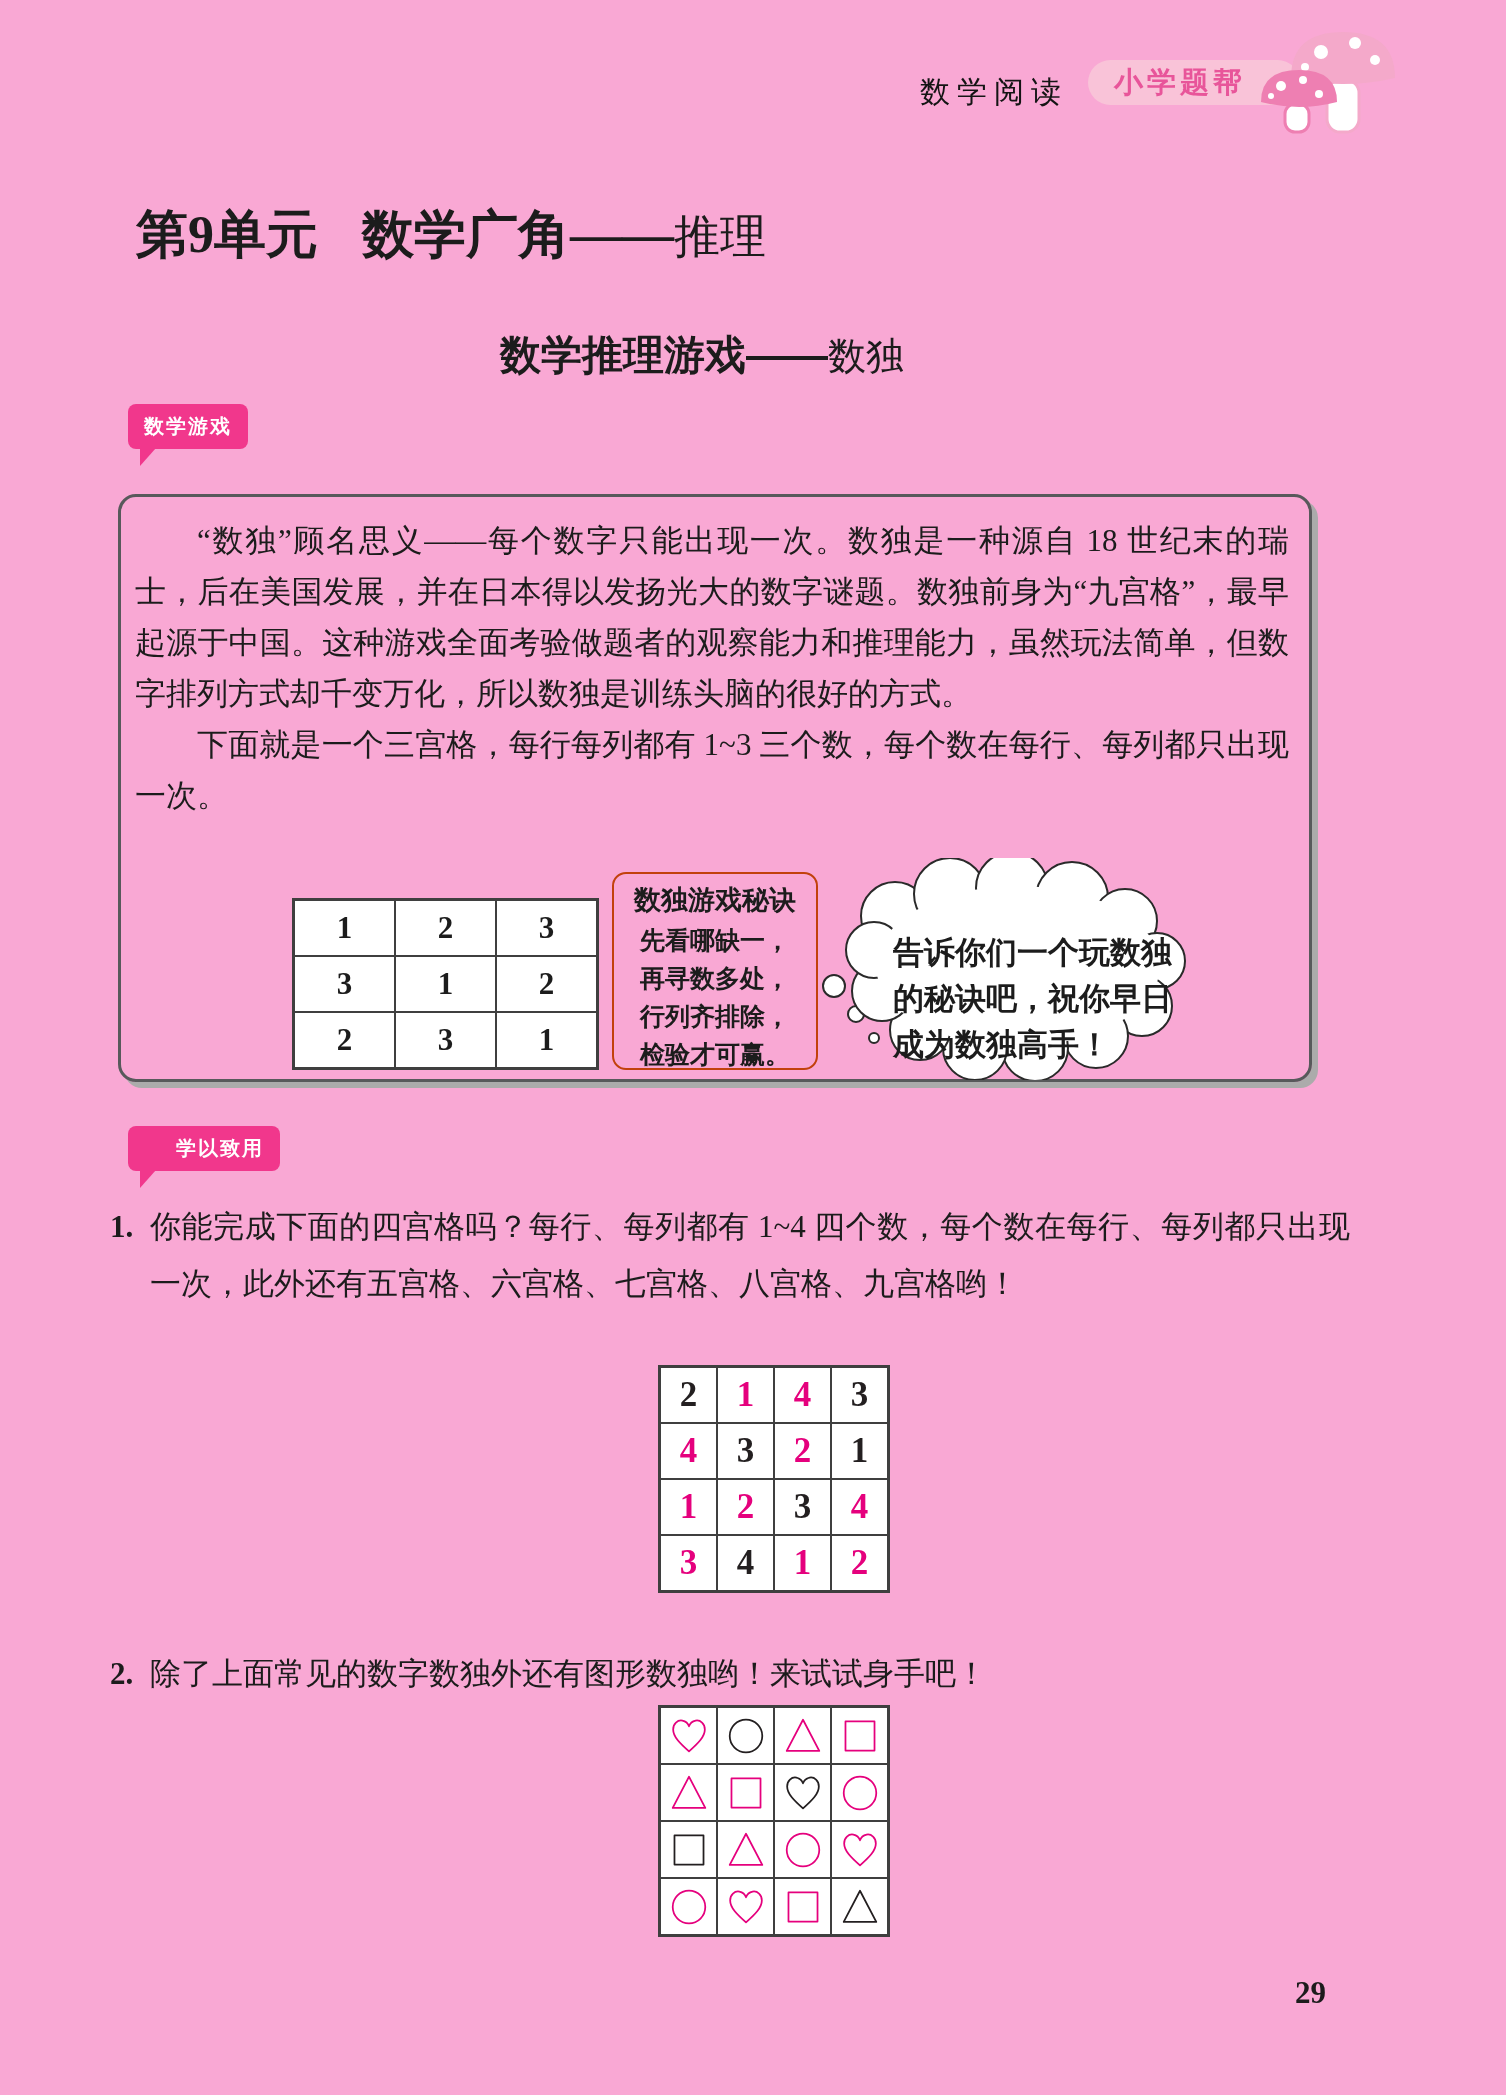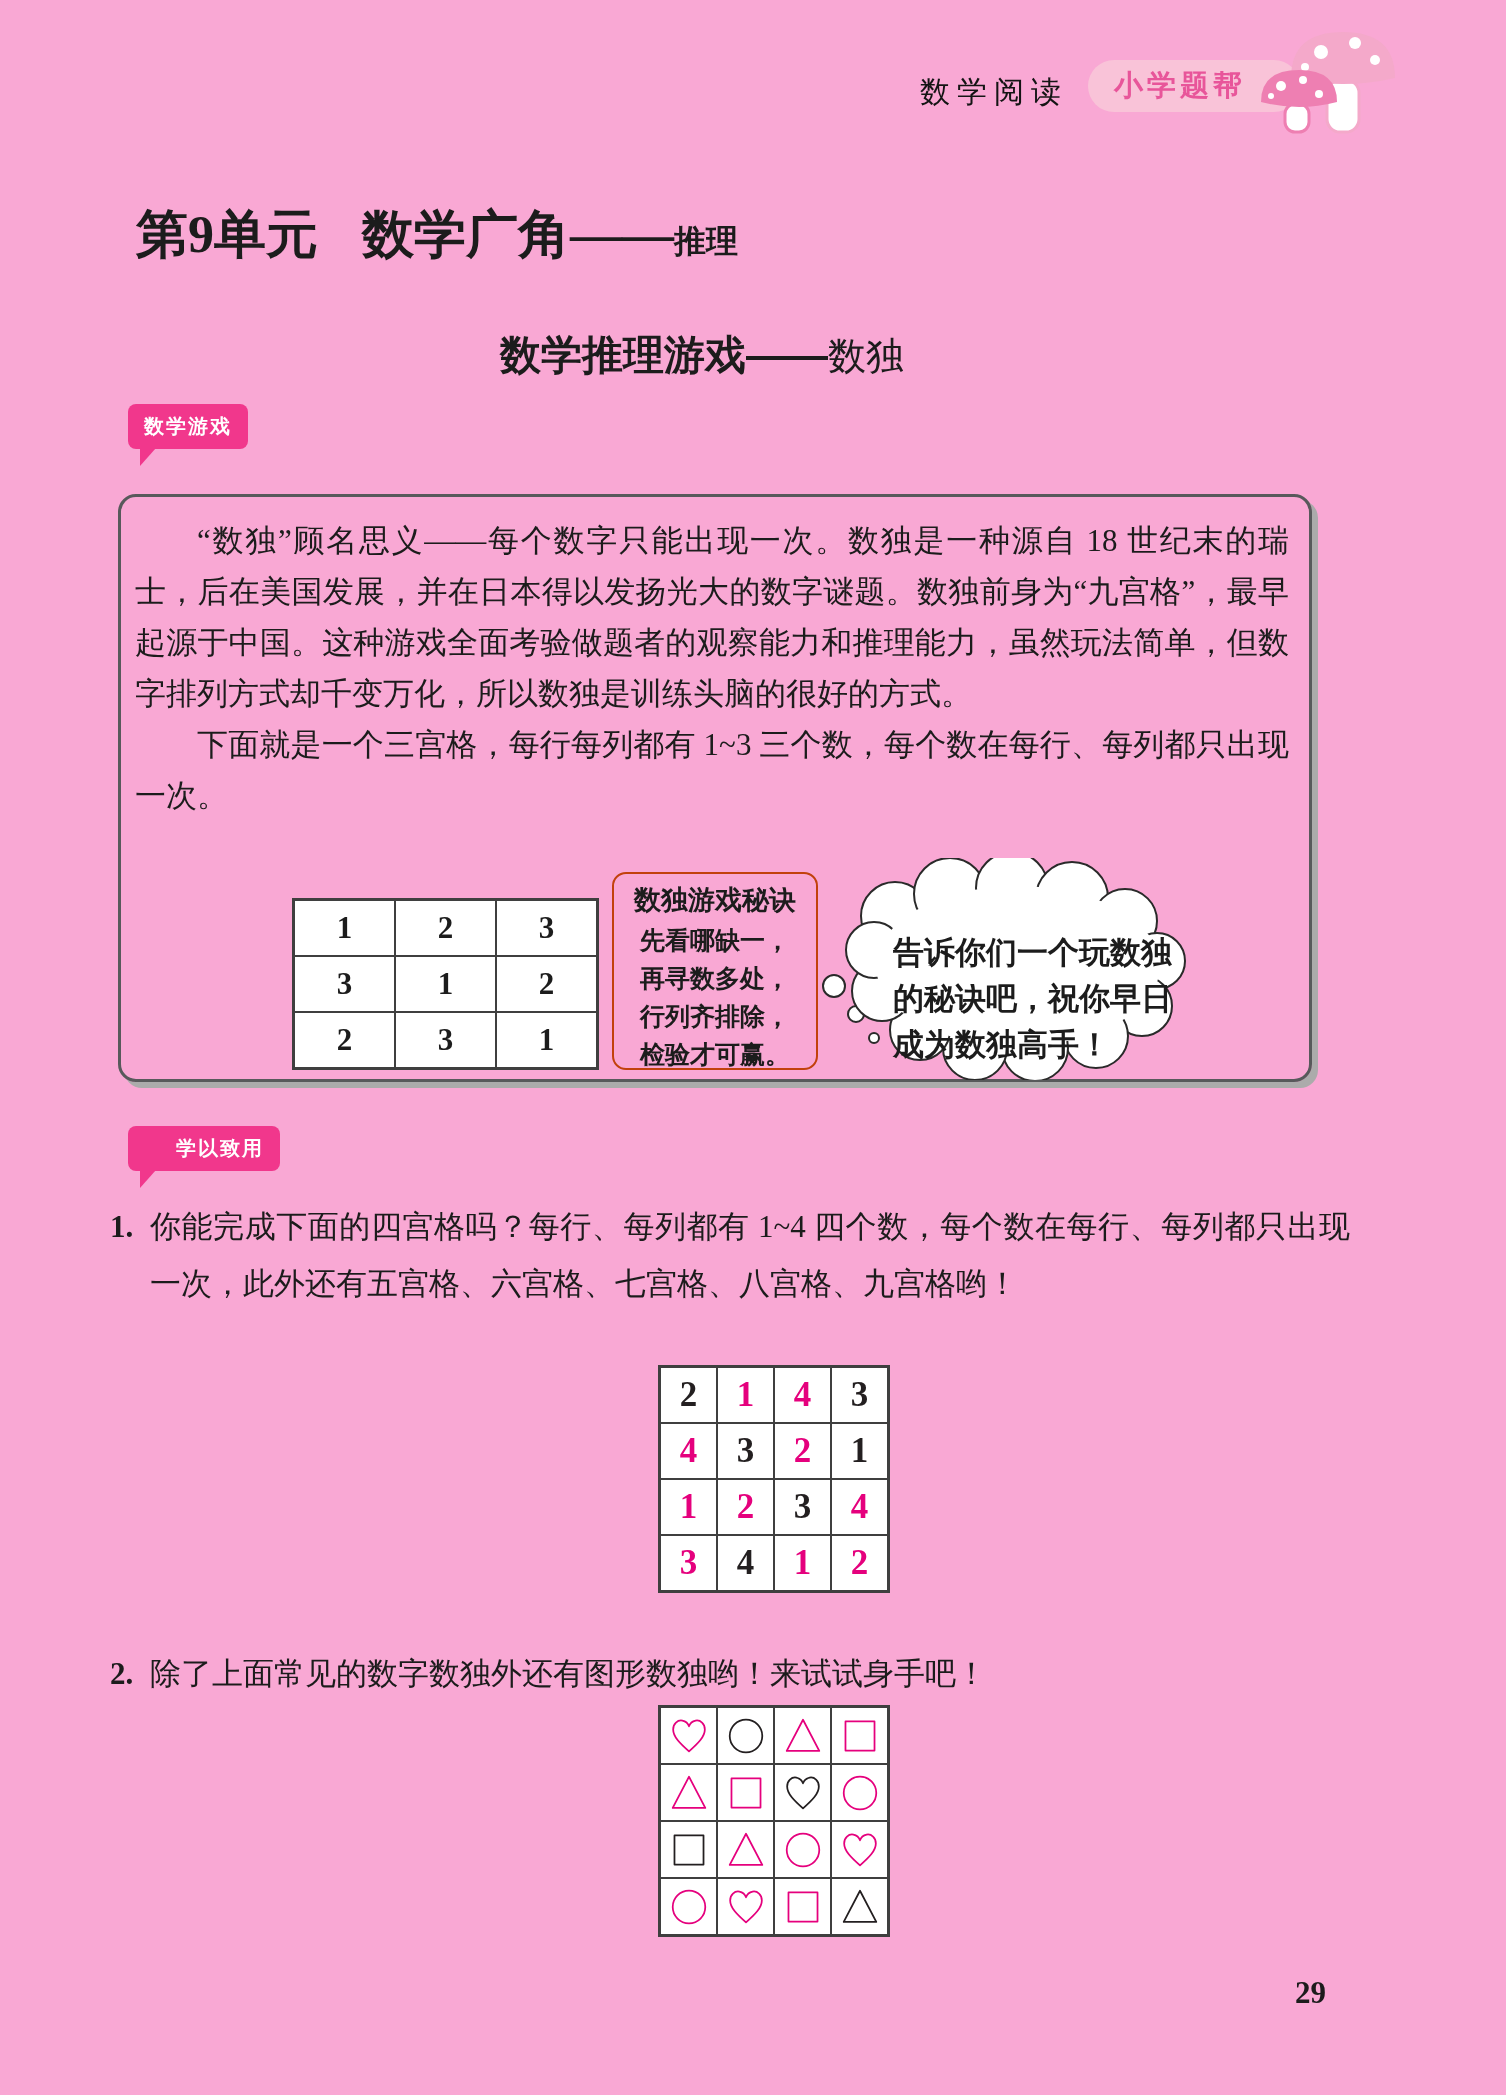--- a/index.html
+++ b/index.html
@@ -1,31 +1,31 @@
 <!DOCTYPE html>
 <html><head>
 <meta charset="utf-8">
 <style>
   html,body{margin:0;padding:0;background:#fff;}
   .page{position:relative;width:1506px;height:2095px;background:#f9a8d4;overflow:hidden;
         font-family:"Liberation Serif","DejaVu Serif",serif;color:#1c1c1c;}
 
   
   .reading-label{position:absolute;left:920px;top:72px;font-size:30px;letter-spacing:7px;color:#141414;}
-  .brand-badge{position:absolute;left:1088px;top:60px;width:212px;height:52px;border-radius:26px;
+  .brand-badge{position:absolute;left:1088px;top:60px;width:212px;height:45px;border-radius:26px;
                background:#f9c3d8;display:flex;align-items:center;}
   .brand-badge span{margin-left:26px;font-family:"Liberation Sans","DejaVu Sans",sans-serif;
                     font-weight:bold;font-size:29px;letter-spacing:4px;color:#e8559a;}
   .mushrooms{position:absolute;left:1233px;top:26px;z-index:3;}
 
   
   .unit-title{position:absolute;left:136px;top:200px;white-space:nowrap;}
   .unit-title .t-bold{font-weight:bold;font-size:52px;}
   .unit-title .t-gap{display:inline-block;width:44px;}
-  .unit-title .t-kai{font-size:32px;font-weight:bold;}
+  .unit-title .t-kai{font-size:46px;font-weight:normal;}
   .subtitle{position:absolute;left:500px;top:328px;white-space:nowrap;}
   .subtitle .s-bold{font-family:"Liberation Sans","DejaVu Sans",sans-serif;font-weight:bold;font-size:41px;}
   .subtitle .s-kai{font-size:38px;}
 
   
   .tag{position:absolute;left:128px;background:#f1378c;color:#fff;border-radius:8px;
        padding:9px 16px;font-family:"Liberation Sans","DejaVu Sans",sans-serif;
        font-weight:bold;font-size:20px;letter-spacing:2px;z-index:2;}
   .tag::after{content:"";position:absolute;left:12px;bottom:-17px;width:0;height:0;
        border-top:18px solid #f1378c;border-right:16px solid transparent;}

